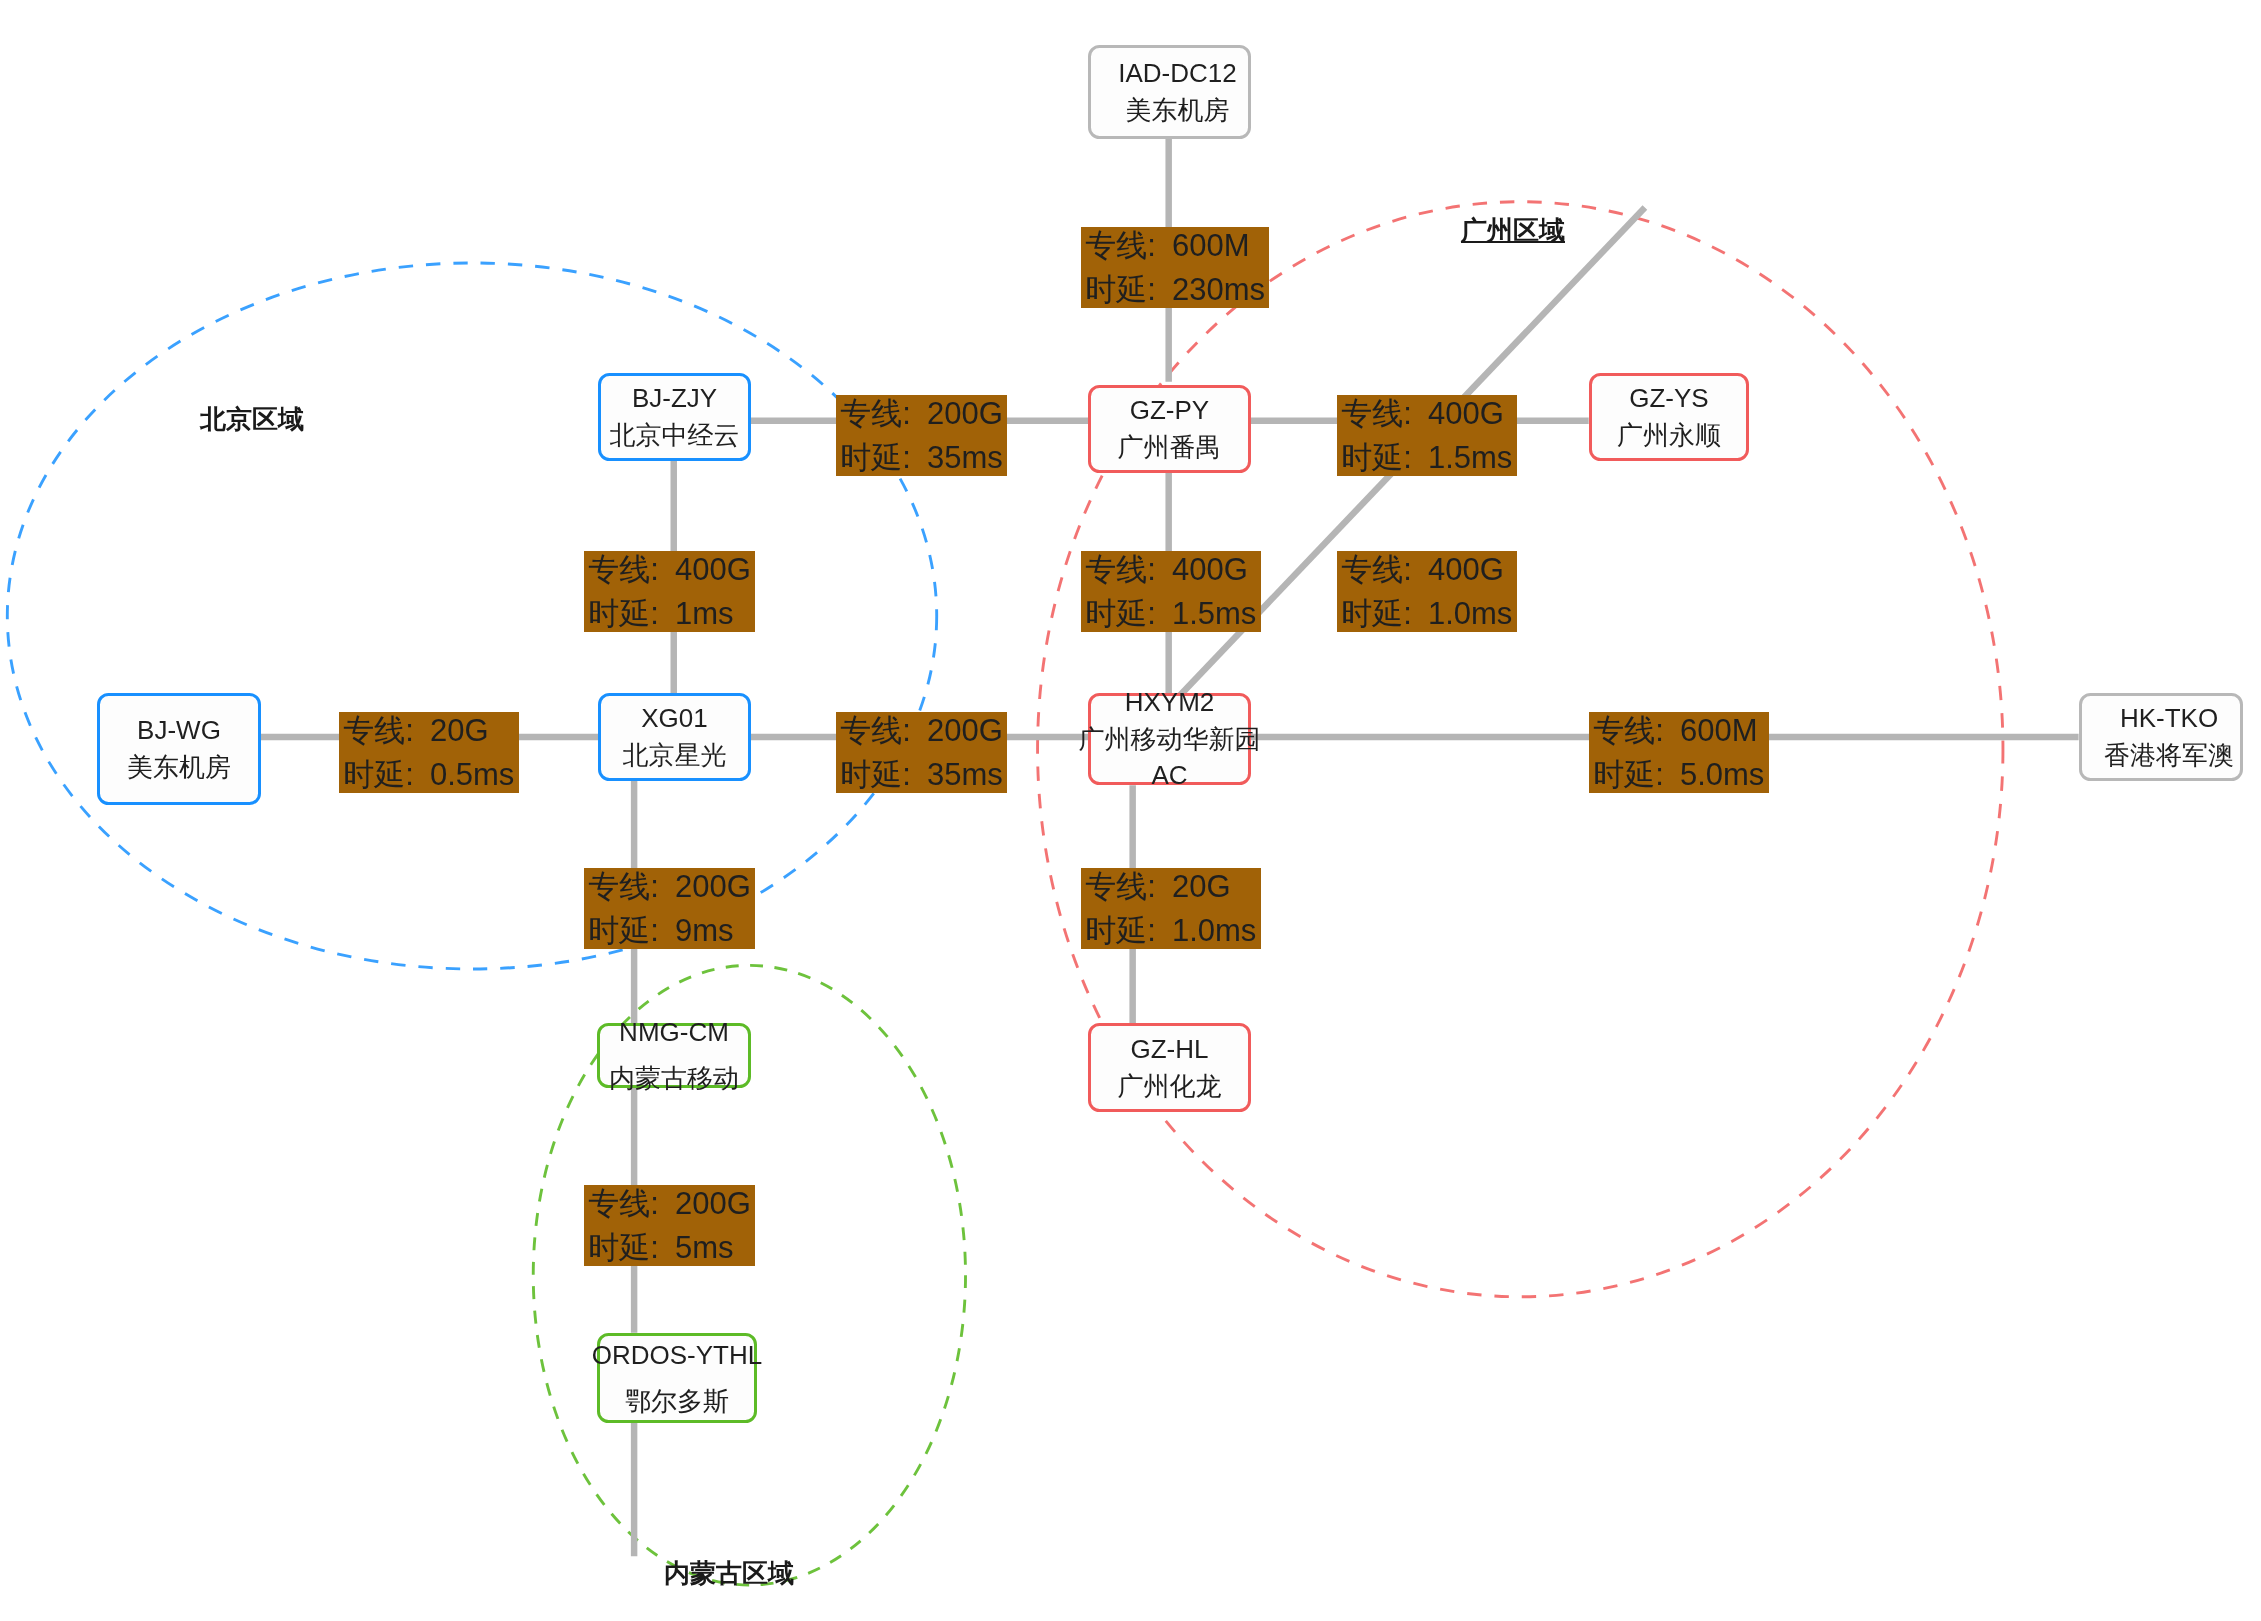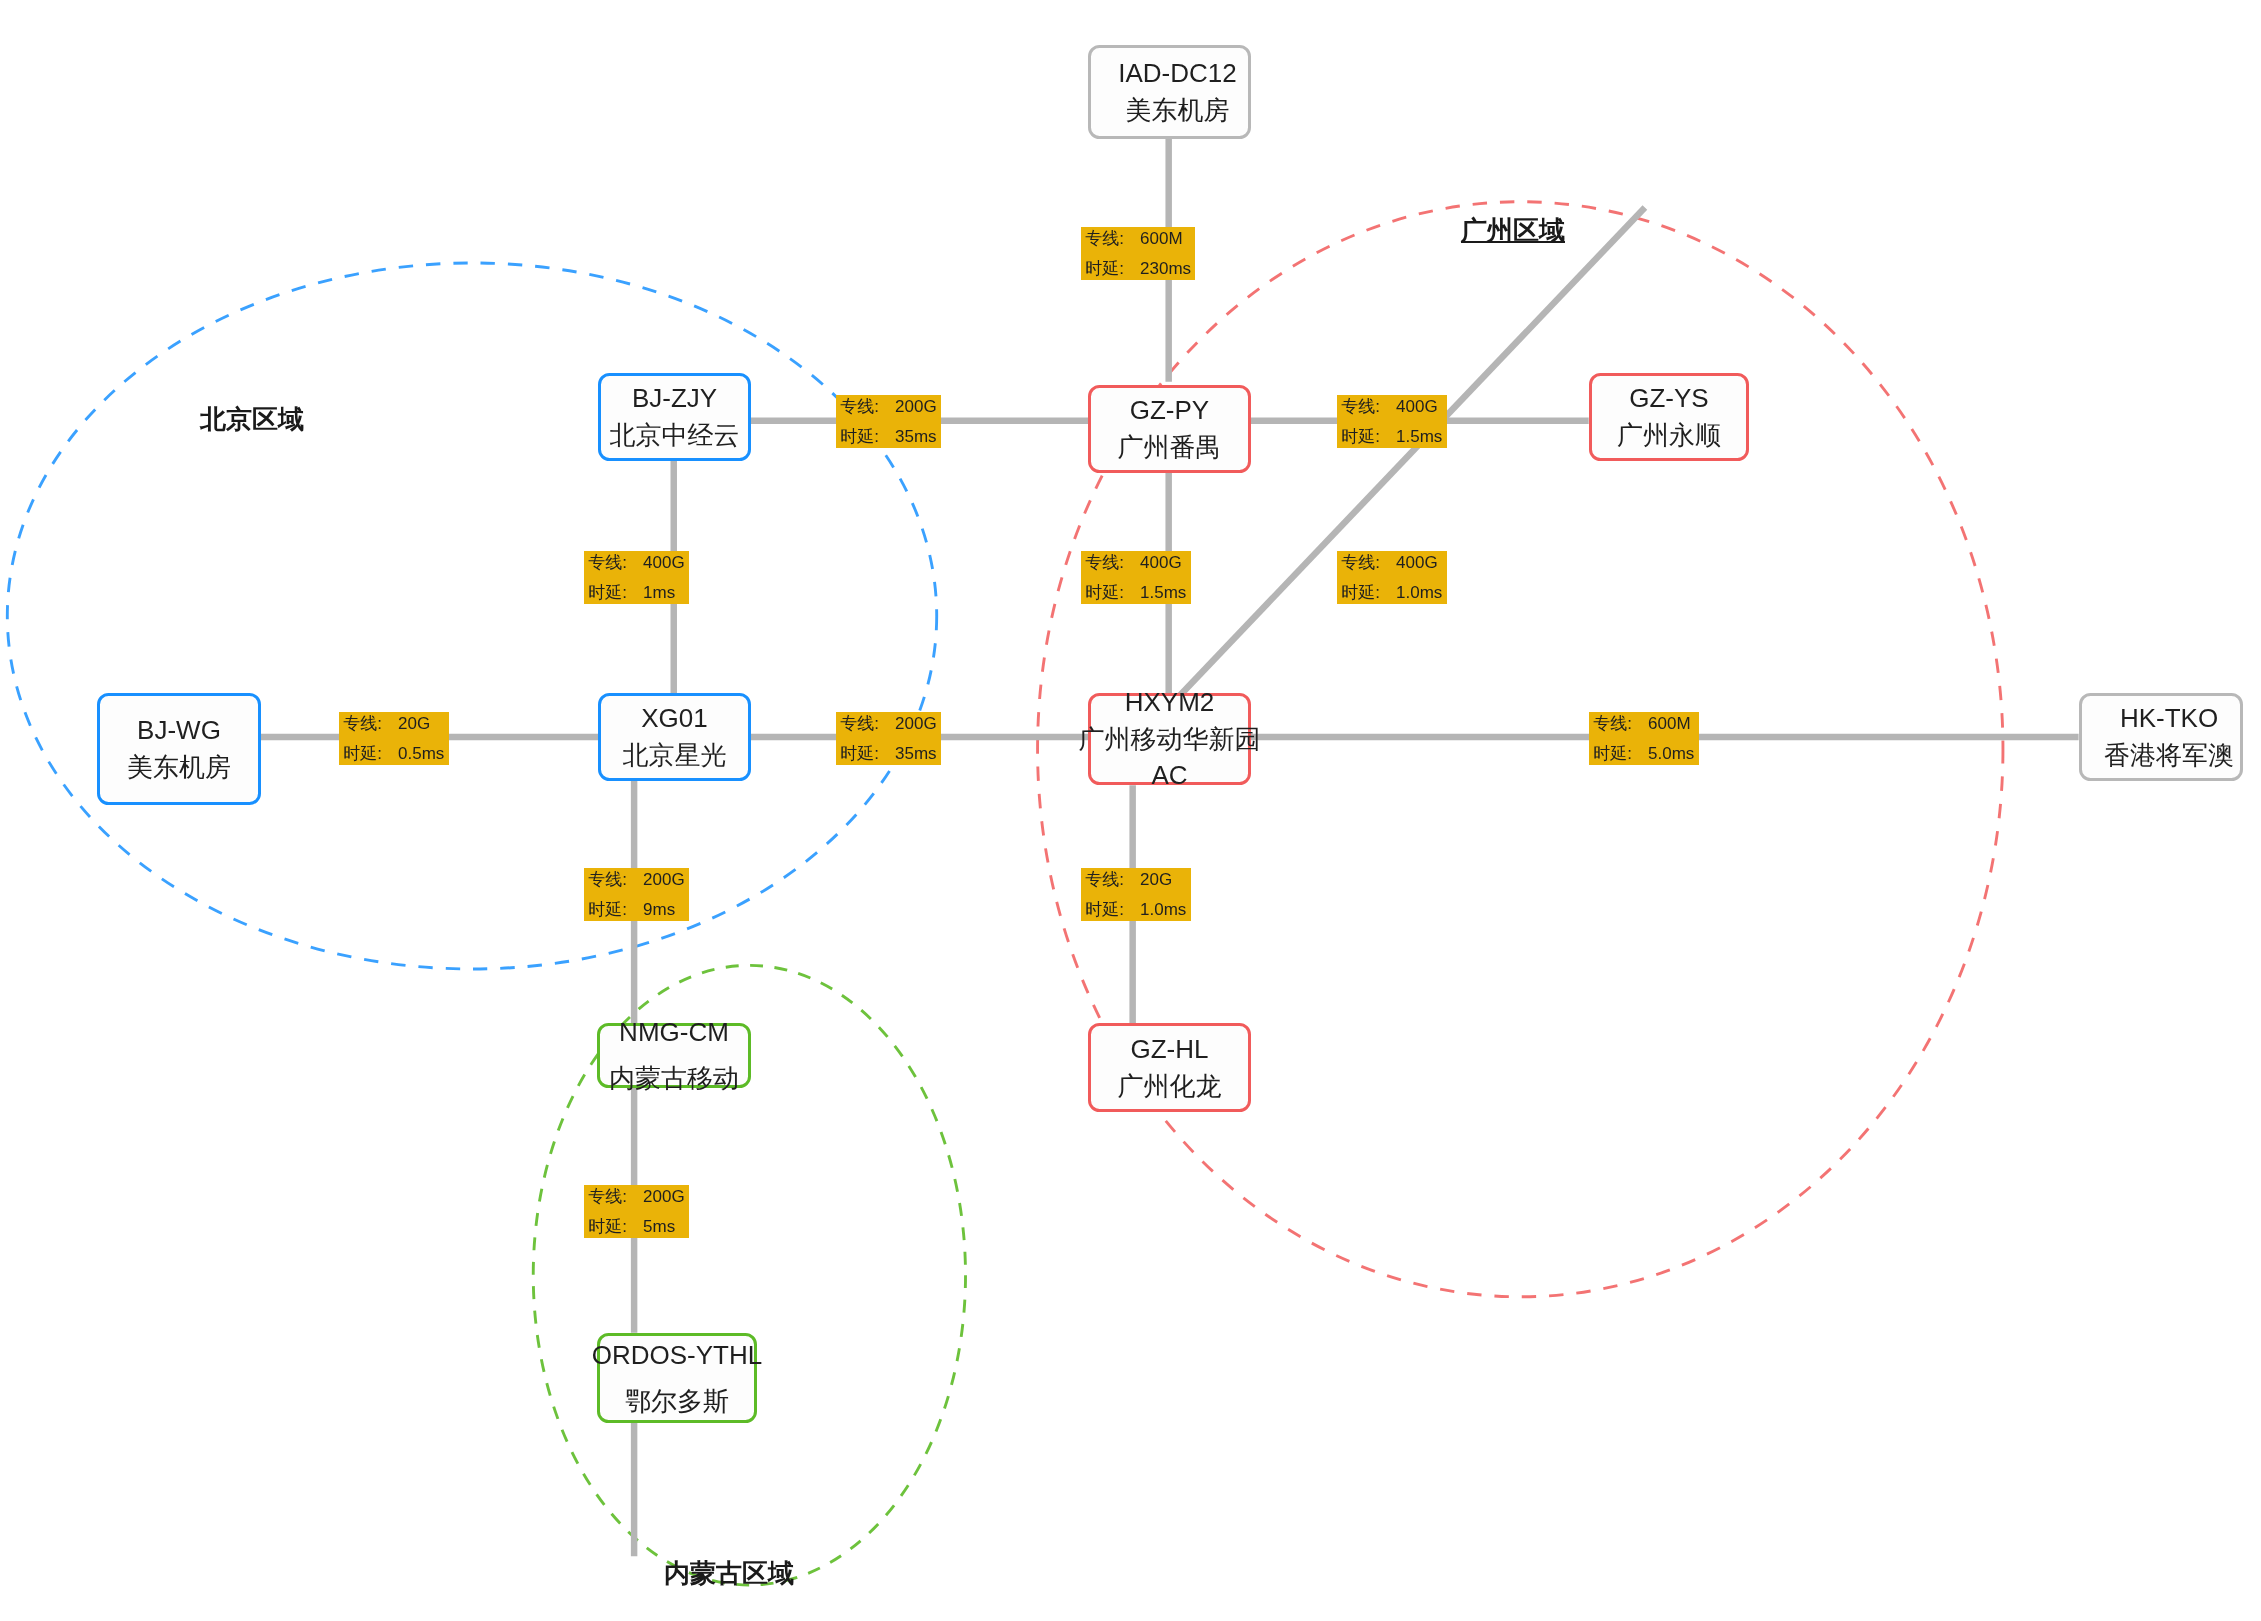--- a/index.html
+++ b/index.html
@@ -43,24 +43,24 @@
   }
   .node.blue   { border-color: #1890ff; }
   .node.red    { border-color: #f15b5b; }
   .node.green  { border-color: #5dbb27; gap: 9px; }
   .node.gray   { border-color: #b8b8b8; padding-left: 16px; }
   .node .nline { white-space: nowrap; }
 
   .edge-label {
     position: absolute;
     z-index: 6;
-    font-size: 17px;
+    font-size: 31px;
     line-height: 1.0;
     color: #1f1f1f;
-    background: #eab308;
+    background: #a16207;
     padding: 2.9px 4.3px;
     white-space: nowrap;
   }
   .edge-label .row {
     display: flex;
     align-items: baseline;
     margin-bottom: 13px;
   }
   .edge-label .row:last-child { margin-bottom: 0; }
   .edge-label .k { display: inline-block; }

